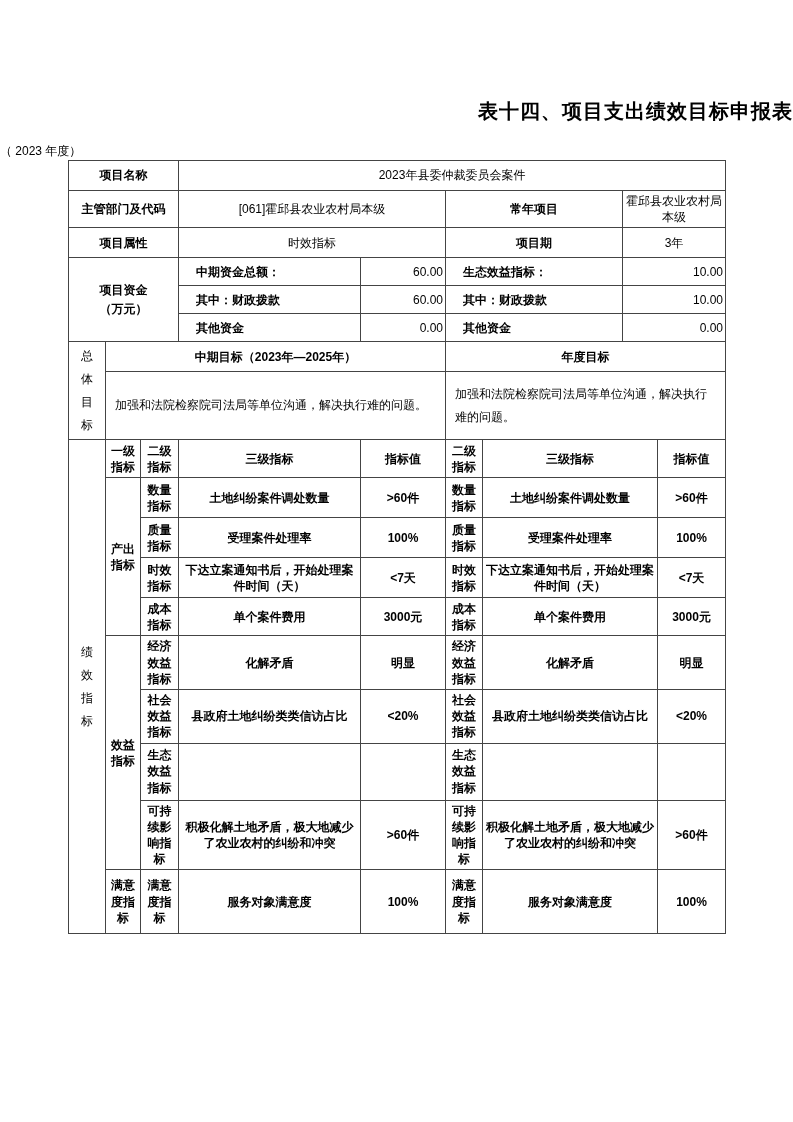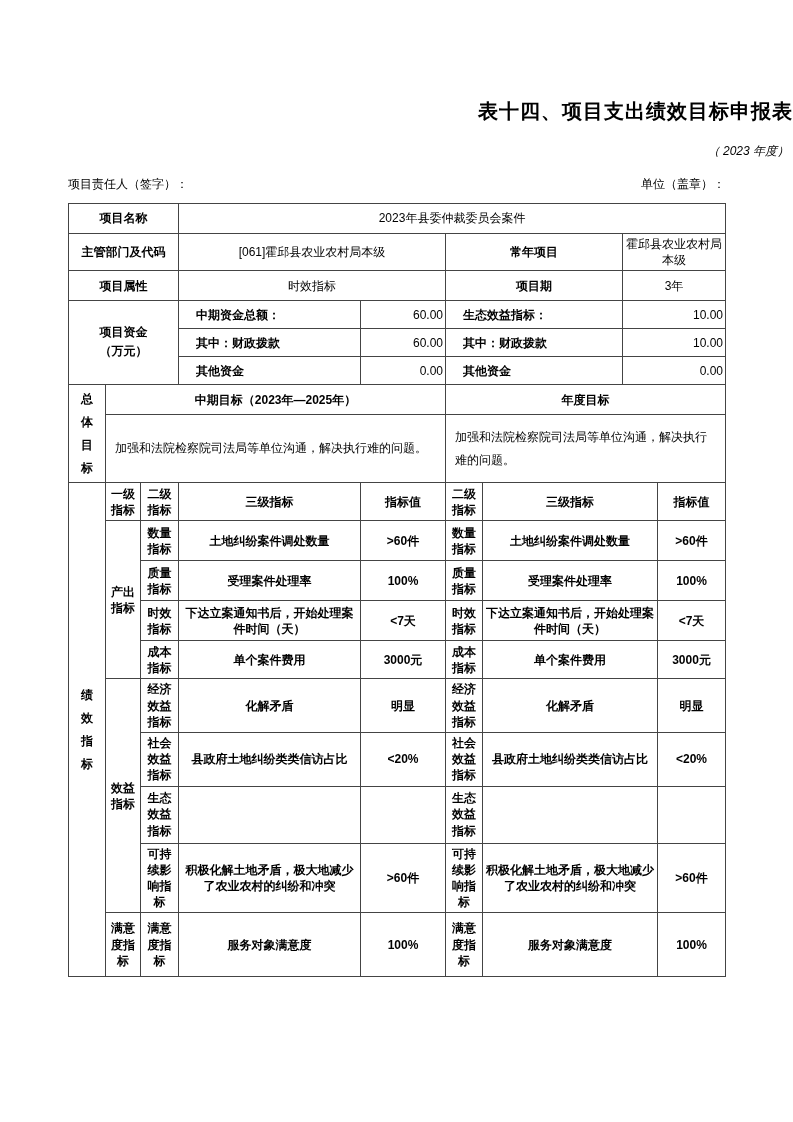--- a/index.html
+++ b/index.html
@@ -2,44 +2,40 @@
 <html><head>
 <meta charset="utf-8">
 <style>
   html,body{margin:0;padding:0;}
   body{
     width:793px;height:1122px;background:#ffffff;color:#000000;
     font-family:"Liberation Sans","DejaVu Sans",sans-serif;
     position:relative;overflow:hidden;
   }
   .title{margin:98px 0 0 0;text-align:right;font-size:20px;font-weight:bold;letter-spacing:1px;}
-  .subtitle{margin:18px 4px 0 0;text-align:right;font-size:12px;font-style:italic;}
+  .subtitle{margin:18px 4px 0 0;text-align:left;font-size:12px;}
   .sigrow{display:flex;justify-content:space-between;width:657px;margin:16px 0 10px 68px;font-size:12px;}
   table{border-collapse:collapse;table-layout:fixed;width:657px;margin-left:68px;}
   td{
     border:1px solid #444444;font-size:12px;text-align:center;vertical-align:middle;
     padding:2px;word-break:break-all;line-height:1.35;
   }
   .b{font-weight:bold;}
   .tl{text-align:left;padding-left:17px;padding-right:4px;}
   .num{text-align:right;padding-right:2px;}
   .goal{text-align:left;padding:6px 9px;line-height:1.9;vertical-align:middle;}
-  .vlabel{display:inline-block;width:13px;line-height:1.9;word-break:break-all;font-weight:bold;}
-  .stack span{display:block;line-height:1.6;font-family:Liberation Mono, monospace;}
+  .vlabel{display:inline-block;width:13px;line-height:1.9;word-break:break-all;font-weight:normal;}
+  .stack span{display:block;line-height:1.6;}
 </style>
 </head>
 <body>
 
 <div class="doc">
   <h1 class="title">表十四、项目支出绩效目标申报表</h1>
   <div class="subtitle">（ 2023 年度）</div>
-  <div class="sigrow">
-    <span>项目责任人（签字）：</span>
-    <span>单位（盖章）：</span>
-  </div>
 
   <table>
     <colgroup>
       <col style="width:37px">
         <col style="width:35px">
         <col style="width:38px">
       <col style="width:182px">
         <col style="width:85px">
         <col style="width:37px">
       <col style="width:140px">

